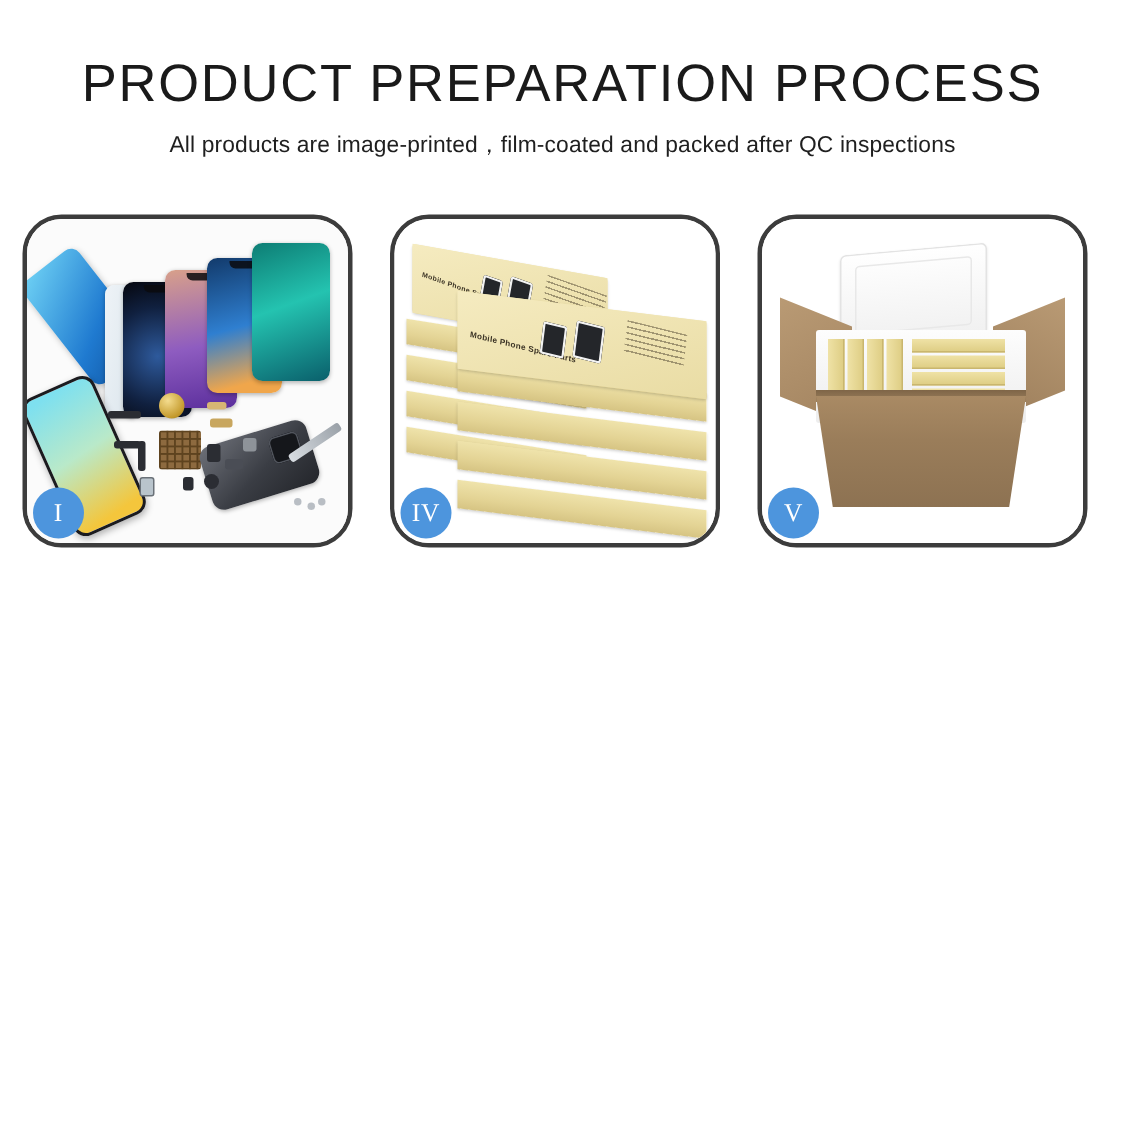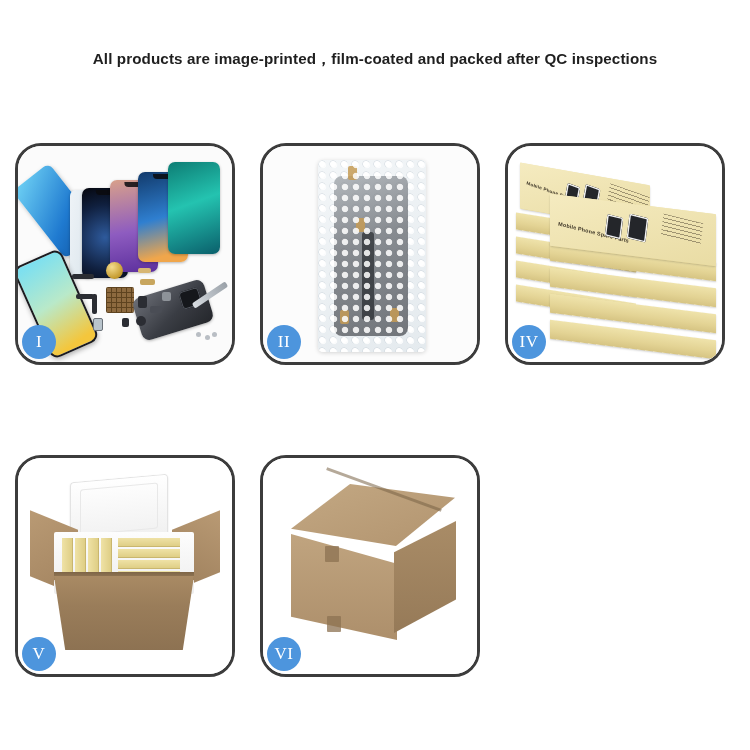--- a/index.html
+++ b/index.html
@@ -21,21 +21,21 @@
     color: #1a1a1a;
     font-weight: 400;
     font-family: "Liberation Sans", sans-serif;
     line-height: 1.05;
     white-space: nowrap;
   }
   .subtitle {
     margin-top: 11px;
     font-size: 15.2px;
     color: #1f1f1f;
-    font-weight: 700;
+    font-weight: 400;
     letter-spacing: .1px;
     white-space: nowrap;
   }
 
   
   .grid {
     position: absolute;
     left: 15px; top: 143px;
     width: 720px;
     display: grid;
@@ -322,20 +322,21 @@
     position: absolute; background: rgba(140,114,82,.75); border-radius: 1px;
   }
   .seam {
     position: absolute; background: rgba(120,98,70,.55);
   }
 </style>
 </head>
 <body>
 
 <div class="header">
+  <div class="title">PRODUCT PREPARATION PROCESS</div>
   <div class="subtitle">All products are image-printed，film-coated and packed after QC inspections</div>
 </div>
 
 <div class="grid">
 
   <div class="panel">
     <div class="panel-inner p1">
       <div class="ph-tilt-blue"></div>
       <div class="ph-glass phone"></div>
       <div class="ph-dark phone">
@@ -366,34 +367,20 @@
       <div class="driver"></div>
       <div class="screws">
         <span style="left:0;top:0"></span>
           <span style="left:9px;top:3px"></span>
           <span style="left:16px;top:0"></span>
       </div>
     </div>
     <div class="badge">I</div>
   </div>
 
-  <div class="panel">
-    <div class="panel-inner p2">
-      <div class="bubble-pack">
-        <div class="bp-screen"></div>
-        <div class="bp-cable"></div>
-        <div class="bp-tape" style="left:30px;top:6px"></div>
-        <div class="bp-tape" style="left:38px;top:58px"></div>
-        <div class="bp-tape" style="left:22px;top:150px"></div>
-        <div class="bp-tape" style="left:72px;top:148px"></div>
-        <div class="bp-bubblelayer"></div>
-      </div>
-    </div>
-    <div class="badge">II</div>
-  </div>
 
 
   <div class="panel">
     <div class="panel-inner p4">
       <div class="stack">
 
         <div class="sbox" style="left:0;top:58px;width:120px;height:17px;transform:skewY(9deg)"></div>
         <div class="sbox" style="left:0;top:82px;width:120px;height:17px;transform:skewY(9deg)"></div>
         <div class="sbox" style="left:0;top:106px;width:120px;height:17px;transform:skewY(9deg)"></div>
         <div class="sbox" style="left:0;top:130px;width:120px;height:17px;transform:skewY(9deg)"></div>
@@ -438,25 +425,14 @@
         <div class="kb-h" style="left:56px;top:11px"></div>
         <div class="kb-h" style="left:56px;top:22px"></div>
         <div class="kb-h" style="left:56px;top:33px"></div>
       </div>
       <div class="v-rim"></div>
       <div class="v-body"></div>
     </div>
     <div class="badge">V</div>
   </div>
 
-  <div class="panel">
-    <div class="panel-inner p6">
-      <div class="c-top"></div>
-      <div class="c-front"></div>
-      <div class="c-side"></div>
-      <div class="seam" style="left:60px;top:30px;width:122px;height:3px;transform:rotate(20deg)"></div>
-      <div class="tape" style="left:62px;top:88px;width:14px;height:16px"></div>
-      <div class="tape" style="left:64px;top:158px;width:14px;height:16px"></div>
-    </div>
-    <div class="badge">VI</div>
-  </div>
 
 </div>
 
 </body></html>

